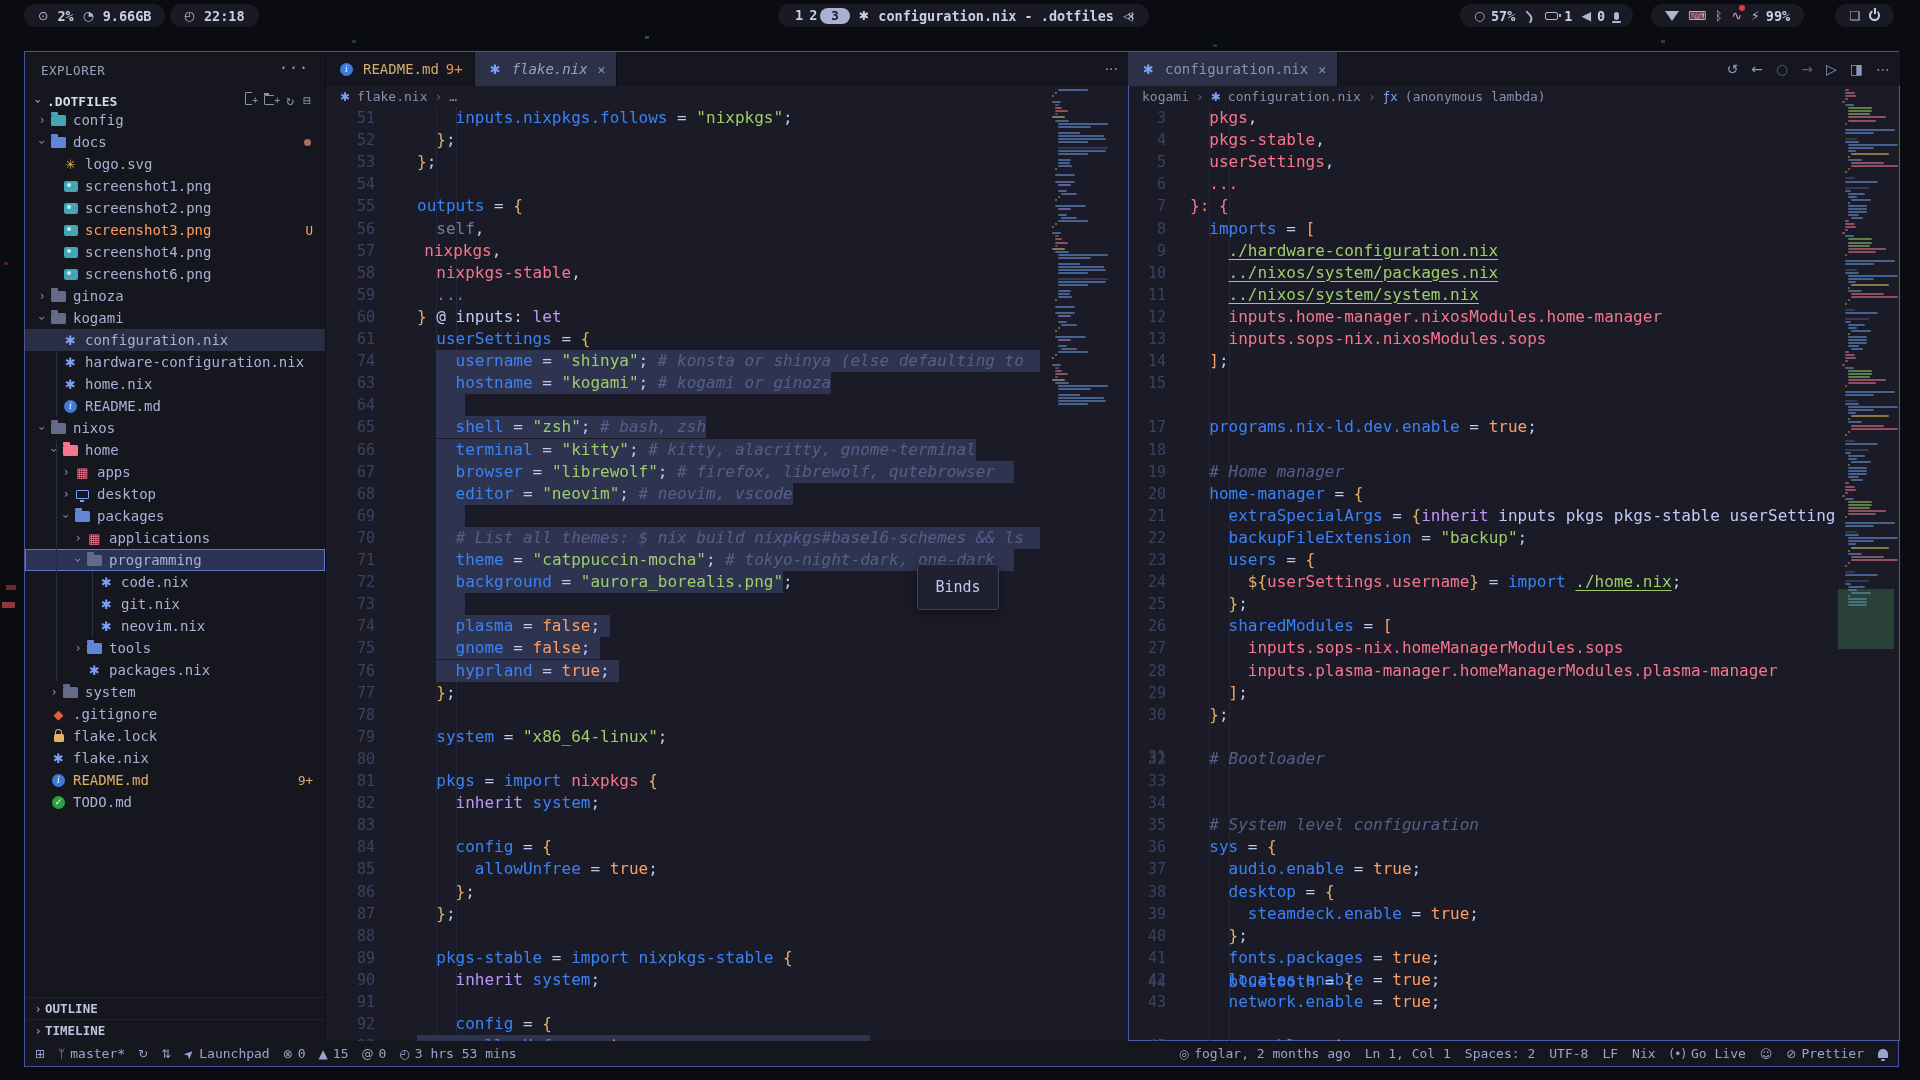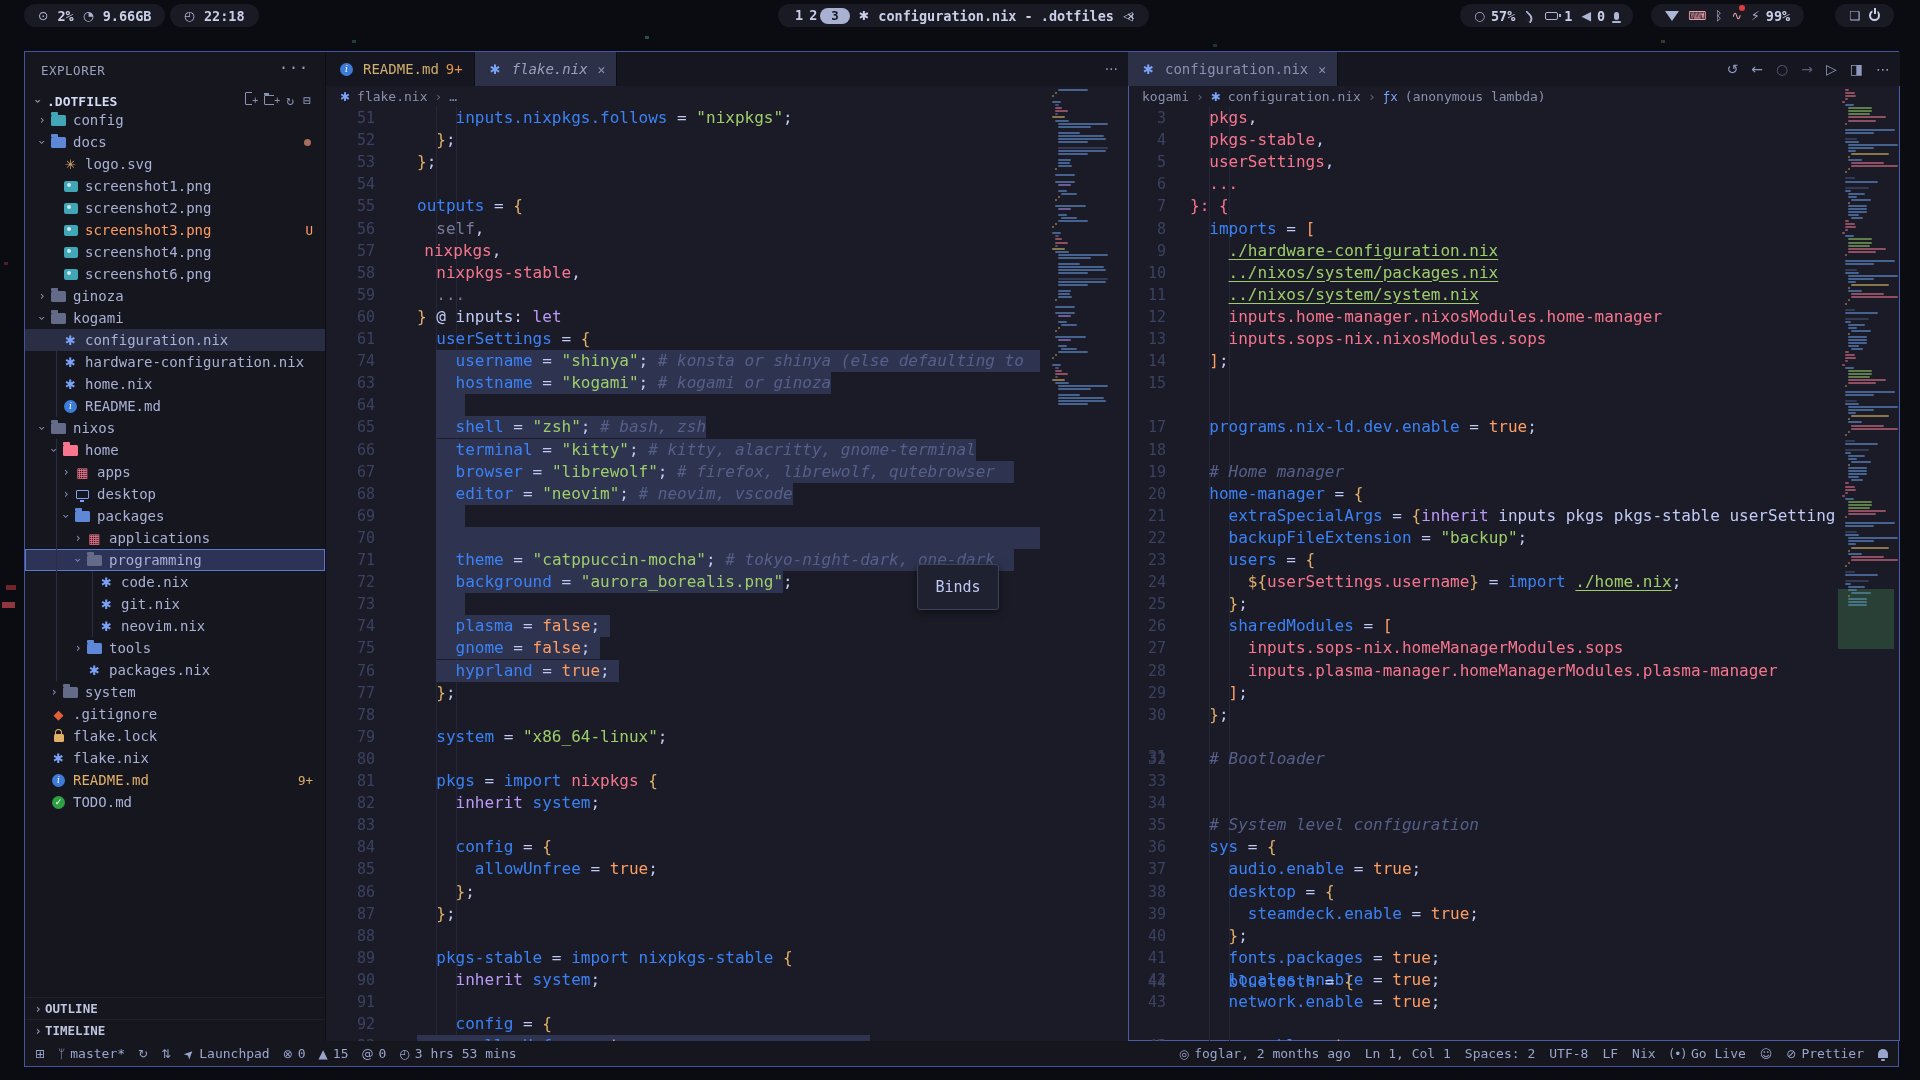--- a/index.html
+++ b/index.html
@@ -563,20 +563,21 @@
           <span class="ct" style="left: 91px;"><span>    </span><span class="s-b">editor</span><span class="s-w"> = </span><span class="s-g">"neovim"</span><span class="s-w">; </span><span class="s-c"># neovim, vscode</span></span>
         </div>
         <div class="cl" style="top: 397.8px;">
           <div class="selband" style="left: 110.26px; width: 28.89px;"></div>
           <span class="ln" style="width: 49px;">69</span>
           <span class="ct" style="left: 91px;"></span>
         </div>
         <div class="cl" style="top: 419.9px;">
           <div class="selband" style="left: 110.26px; width: 603.74px;"></div>
           <span class="ln" style="width: 49px;">70</span>
+          <span class="ct" style="left: 91px;"><span>    </span><span class="s-c"># List all themes: $ nix build nixpkgs#base16-schemes &amp;&amp; ls</span></span>
         </div>
         <div class="cl" style="top: 442px;">
           <div class="selband" style="left: 110.26px; width: 577.8px;"></div>
           <span class="ln" style="width: 49px;">71</span>
           <span class="ct" style="left: 91px;"><span>    </span><span class="s-b">theme</span><span class="s-w"> = </span><span class="s-g">"catppuccin-mocha"</span><span class="s-w">; </span><span class="s-c"># tokyo-night-dark, one-dark</span></span>
         </div>
         <div class="cl" style="top: 464.1px;">
           <div class="selband" style="left: 110.26px; width: 346.68px;"></div>
           <span class="ln" style="width: 49px;">72</span>
           <span class="ct" style="left: 91px;"><span>    </span><span class="s-b">background</span><span class="s-w"> = </span><span class="s-g">"aurora_borealis.png"</span><span class="s-w">;</span></span>

